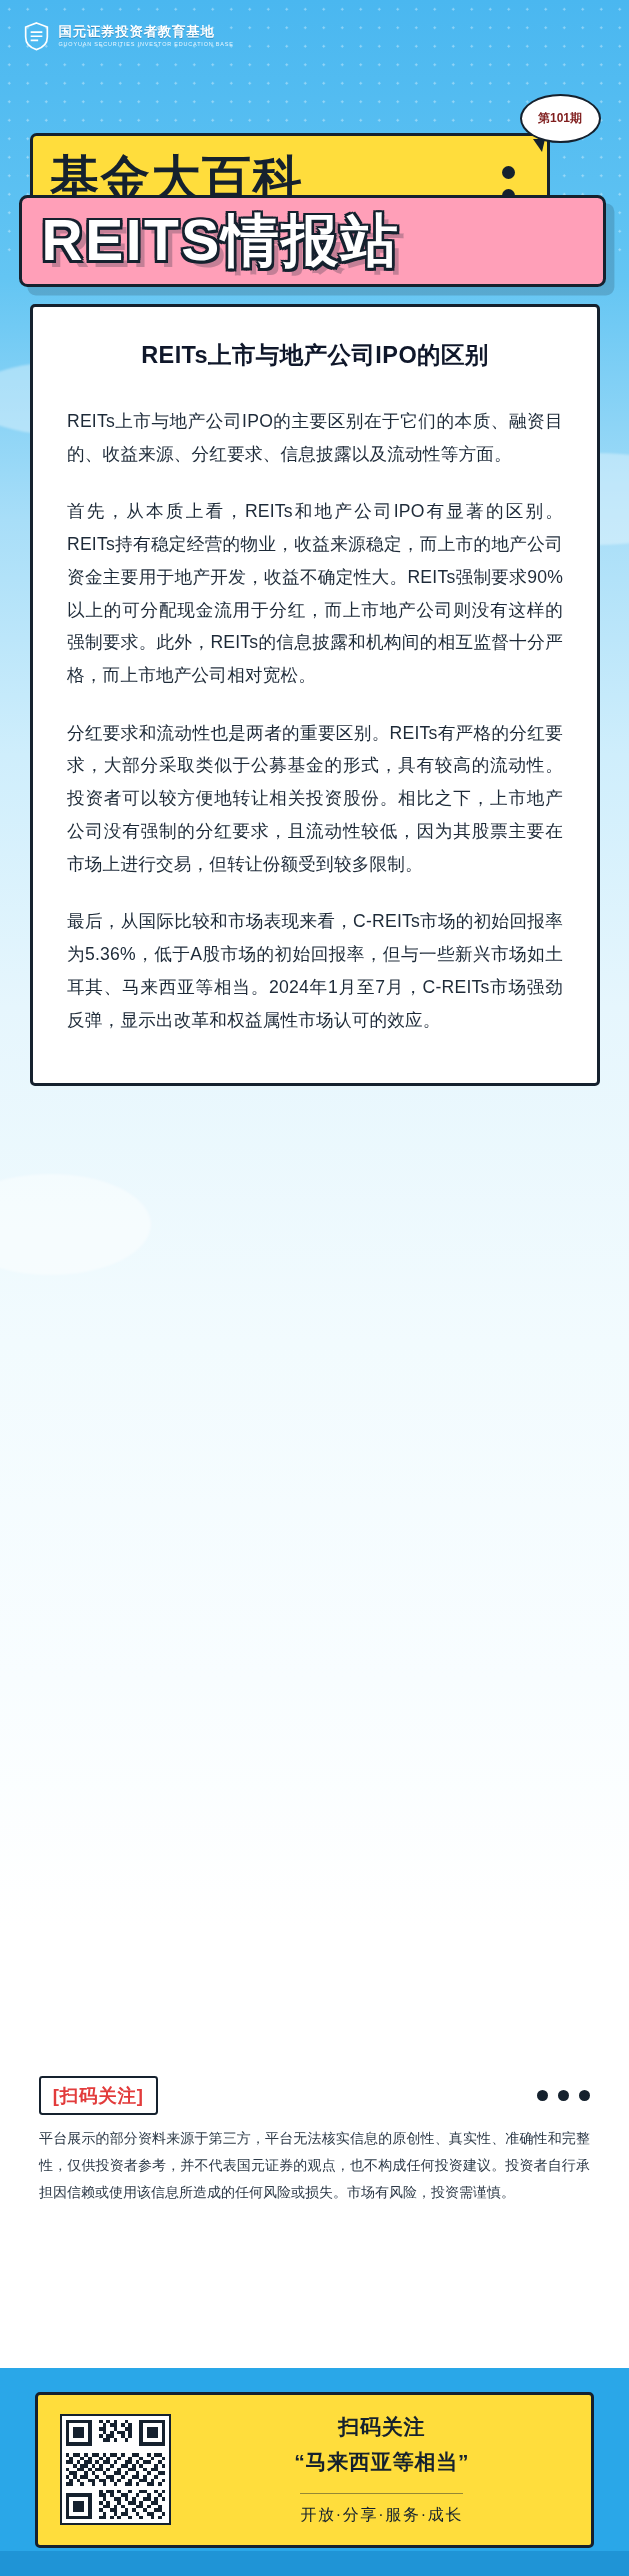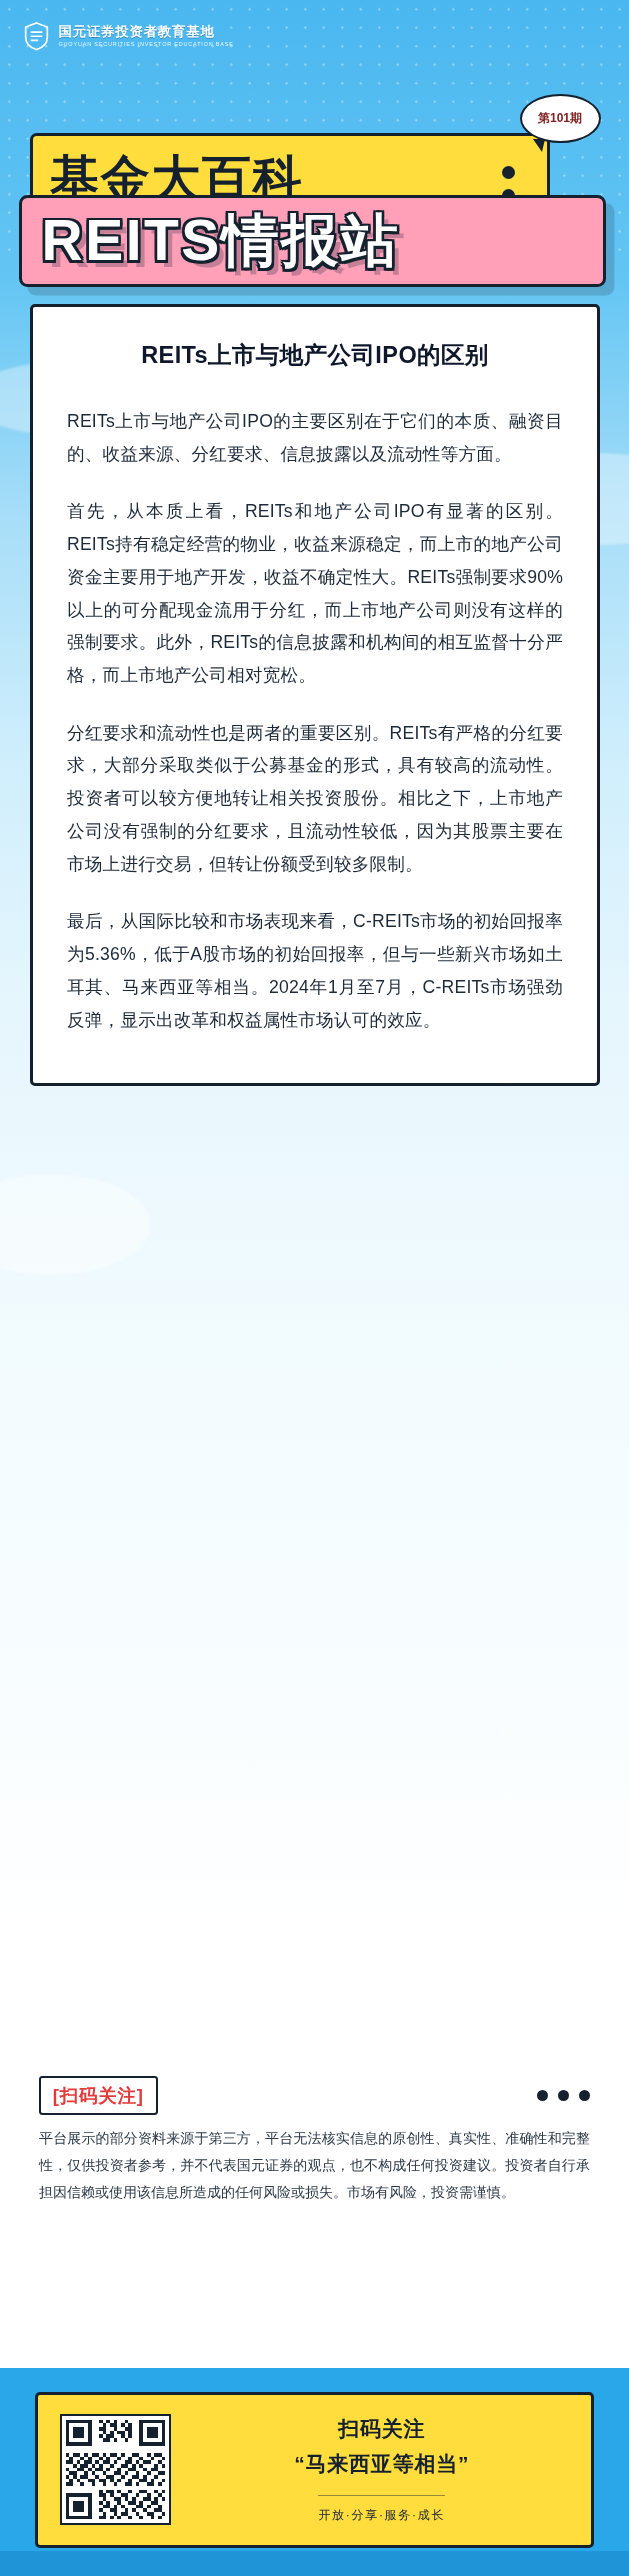--- a/index.html
+++ b/index.html
@@ -245,21 +245,21 @@
   }
   .footer-txt .l2 {
     font-size: 21px;
     font-weight: bold;
     color: #15212e;
     letter-spacing: 0.8px;
     margin-top: 6.7px;
   }
   .footer-txt .l3 {
     margin-top: 17px;
-    font-size: 12px;
+    font-size: 16px;
     color: #15212e;
     letter-spacing: 1.7px;
     border-top: 1.7px solid rgba(21,33,46,.45);
     padding-top: 11.7px;
     display: inline-block;
   }
   .footer-strip {
     position: absolute;
     left: 0; bottom: 0;
     width: 629px; height: 25px;

